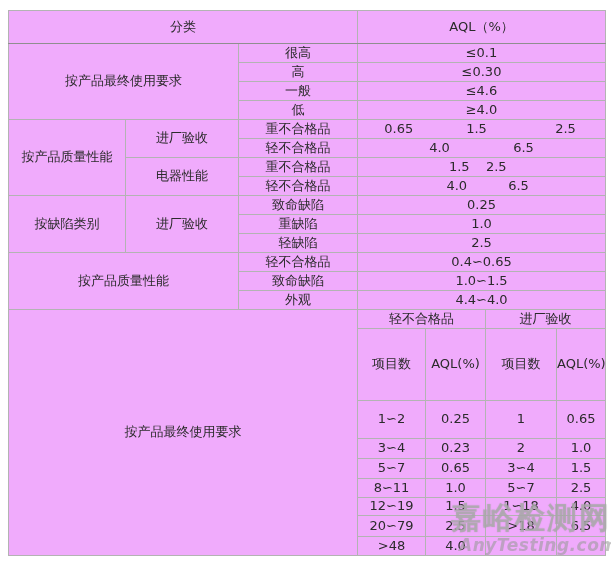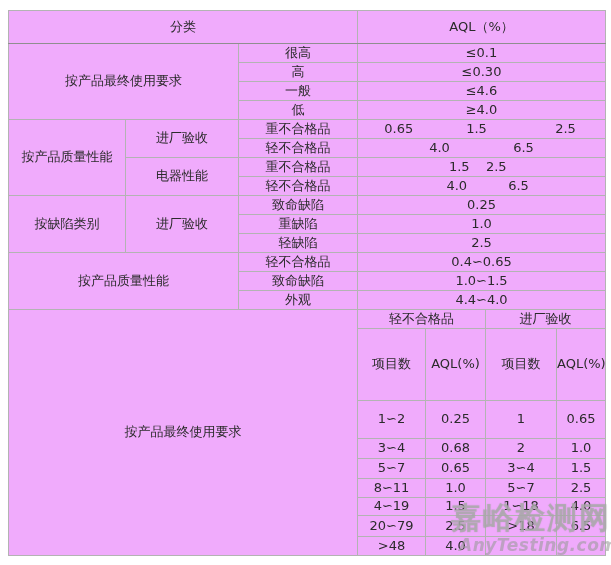--- a/index.html
+++ b/index.html
@@ -162,38 +162,38 @@
       <td>AQL(%)</td>
     </tr>
     <tr class="h38">
       <td>1∽2</td>
       <td>0.25</td>
       <td>1</td>
       <td>0.65</td>
     </tr>
     <tr class="h20">
       <td>3∽4</td>
-      <td>0.68</td>
+      <td>0.23</td>
       <td>2</td>
       <td>1.0</td>
     </tr>
     <tr class="h20">
       <td>5∽7</td>
       <td>0.65</td>
       <td>3∽4</td>
       <td>1.5</td>
     </tr>
     <tr class="h19">
       <td>8∽11</td>
       <td>1.0</td>
       <td>5∽7</td>
       <td>2.5</td>
     </tr>
     <tr class="h18">
-      <td>4∽19</td>
+      <td>12∽19</td>
       <td>1.5</td>
       <td>1∽18</td>
       <td>4.0</td>
     </tr>
     <tr class="h21">
       <td>20∽79</td>
       <td>2.5</td>
       <td>&gt;18</td>
       <td>6.5</td>
     </tr>

